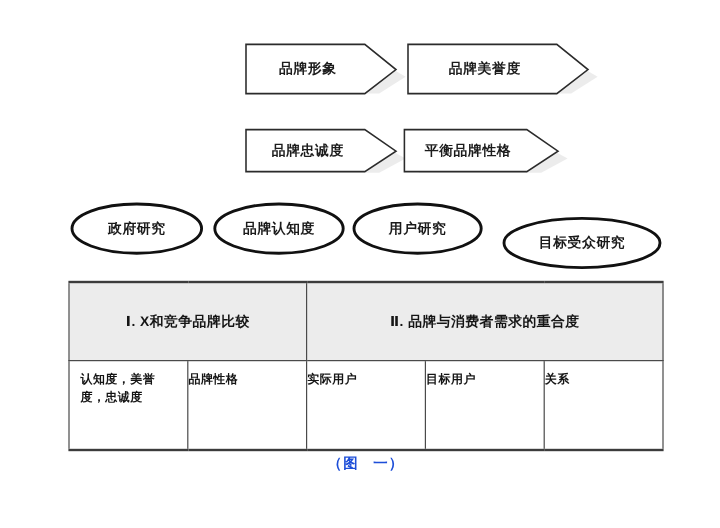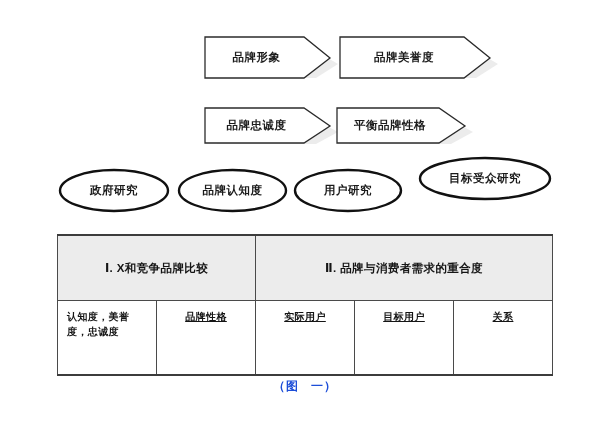--- a/index.html
+++ b/index.html
@@ -106,24 +106,22 @@
   }
   .cell-inner {
     padding: 9px 7px 0 7px;
     line-height: 1.45;
   }
   .cell-center .cell-inner {
     text-align: left;
     padding-left: 9px;
   }
   .cell-mid .cell-inner {
-    text-align: center;
     padding-left: 0;
     padding-right: 0;
-    text-decoration: underline;
   }
 
   
   #figure-caption {
     position: absolute;
     left: 57px;
     top: 378px;
     width: 496px;
     text-align: center;
     font-size: 12px;
@@ -185,21 +183,21 @@
     <div class="ellipse-label">品牌认知度</div>
   </div>
 
   <div class="ellipse" style="left:293px; top:168px; width:110px; height:45px;">
     <svg width="110" height="45" viewBox="0 0 110 45">
       <ellipse cx="55" cy="22.5" rx="53" ry="20.5" fill="#ffffff" stroke="#111111" stroke-width="2.4"></ellipse>
     </svg>
     <div class="ellipse-label">用户研究</div>
   </div>
 
-  <div class="ellipse" style="left:418px; top:156px; width:134px; height:45px;text-align:right;">
+  <div class="ellipse" style="left:418px; top:180px; width:134px; height:45px;text-align:right;">
     <svg width="134" height="45" viewBox="0 0 134 45">
       <ellipse cx="67" cy="22.5" rx="65" ry="20.5" fill="#ffffff" stroke="#111111" stroke-width="2.4"></ellipse>
     </svg>
     <div class="ellipse-label">目标受众研究</div>
   </div>
 
   <table id="matrix-table">
     <thead>
       <tr>
         <th colspan="2">

